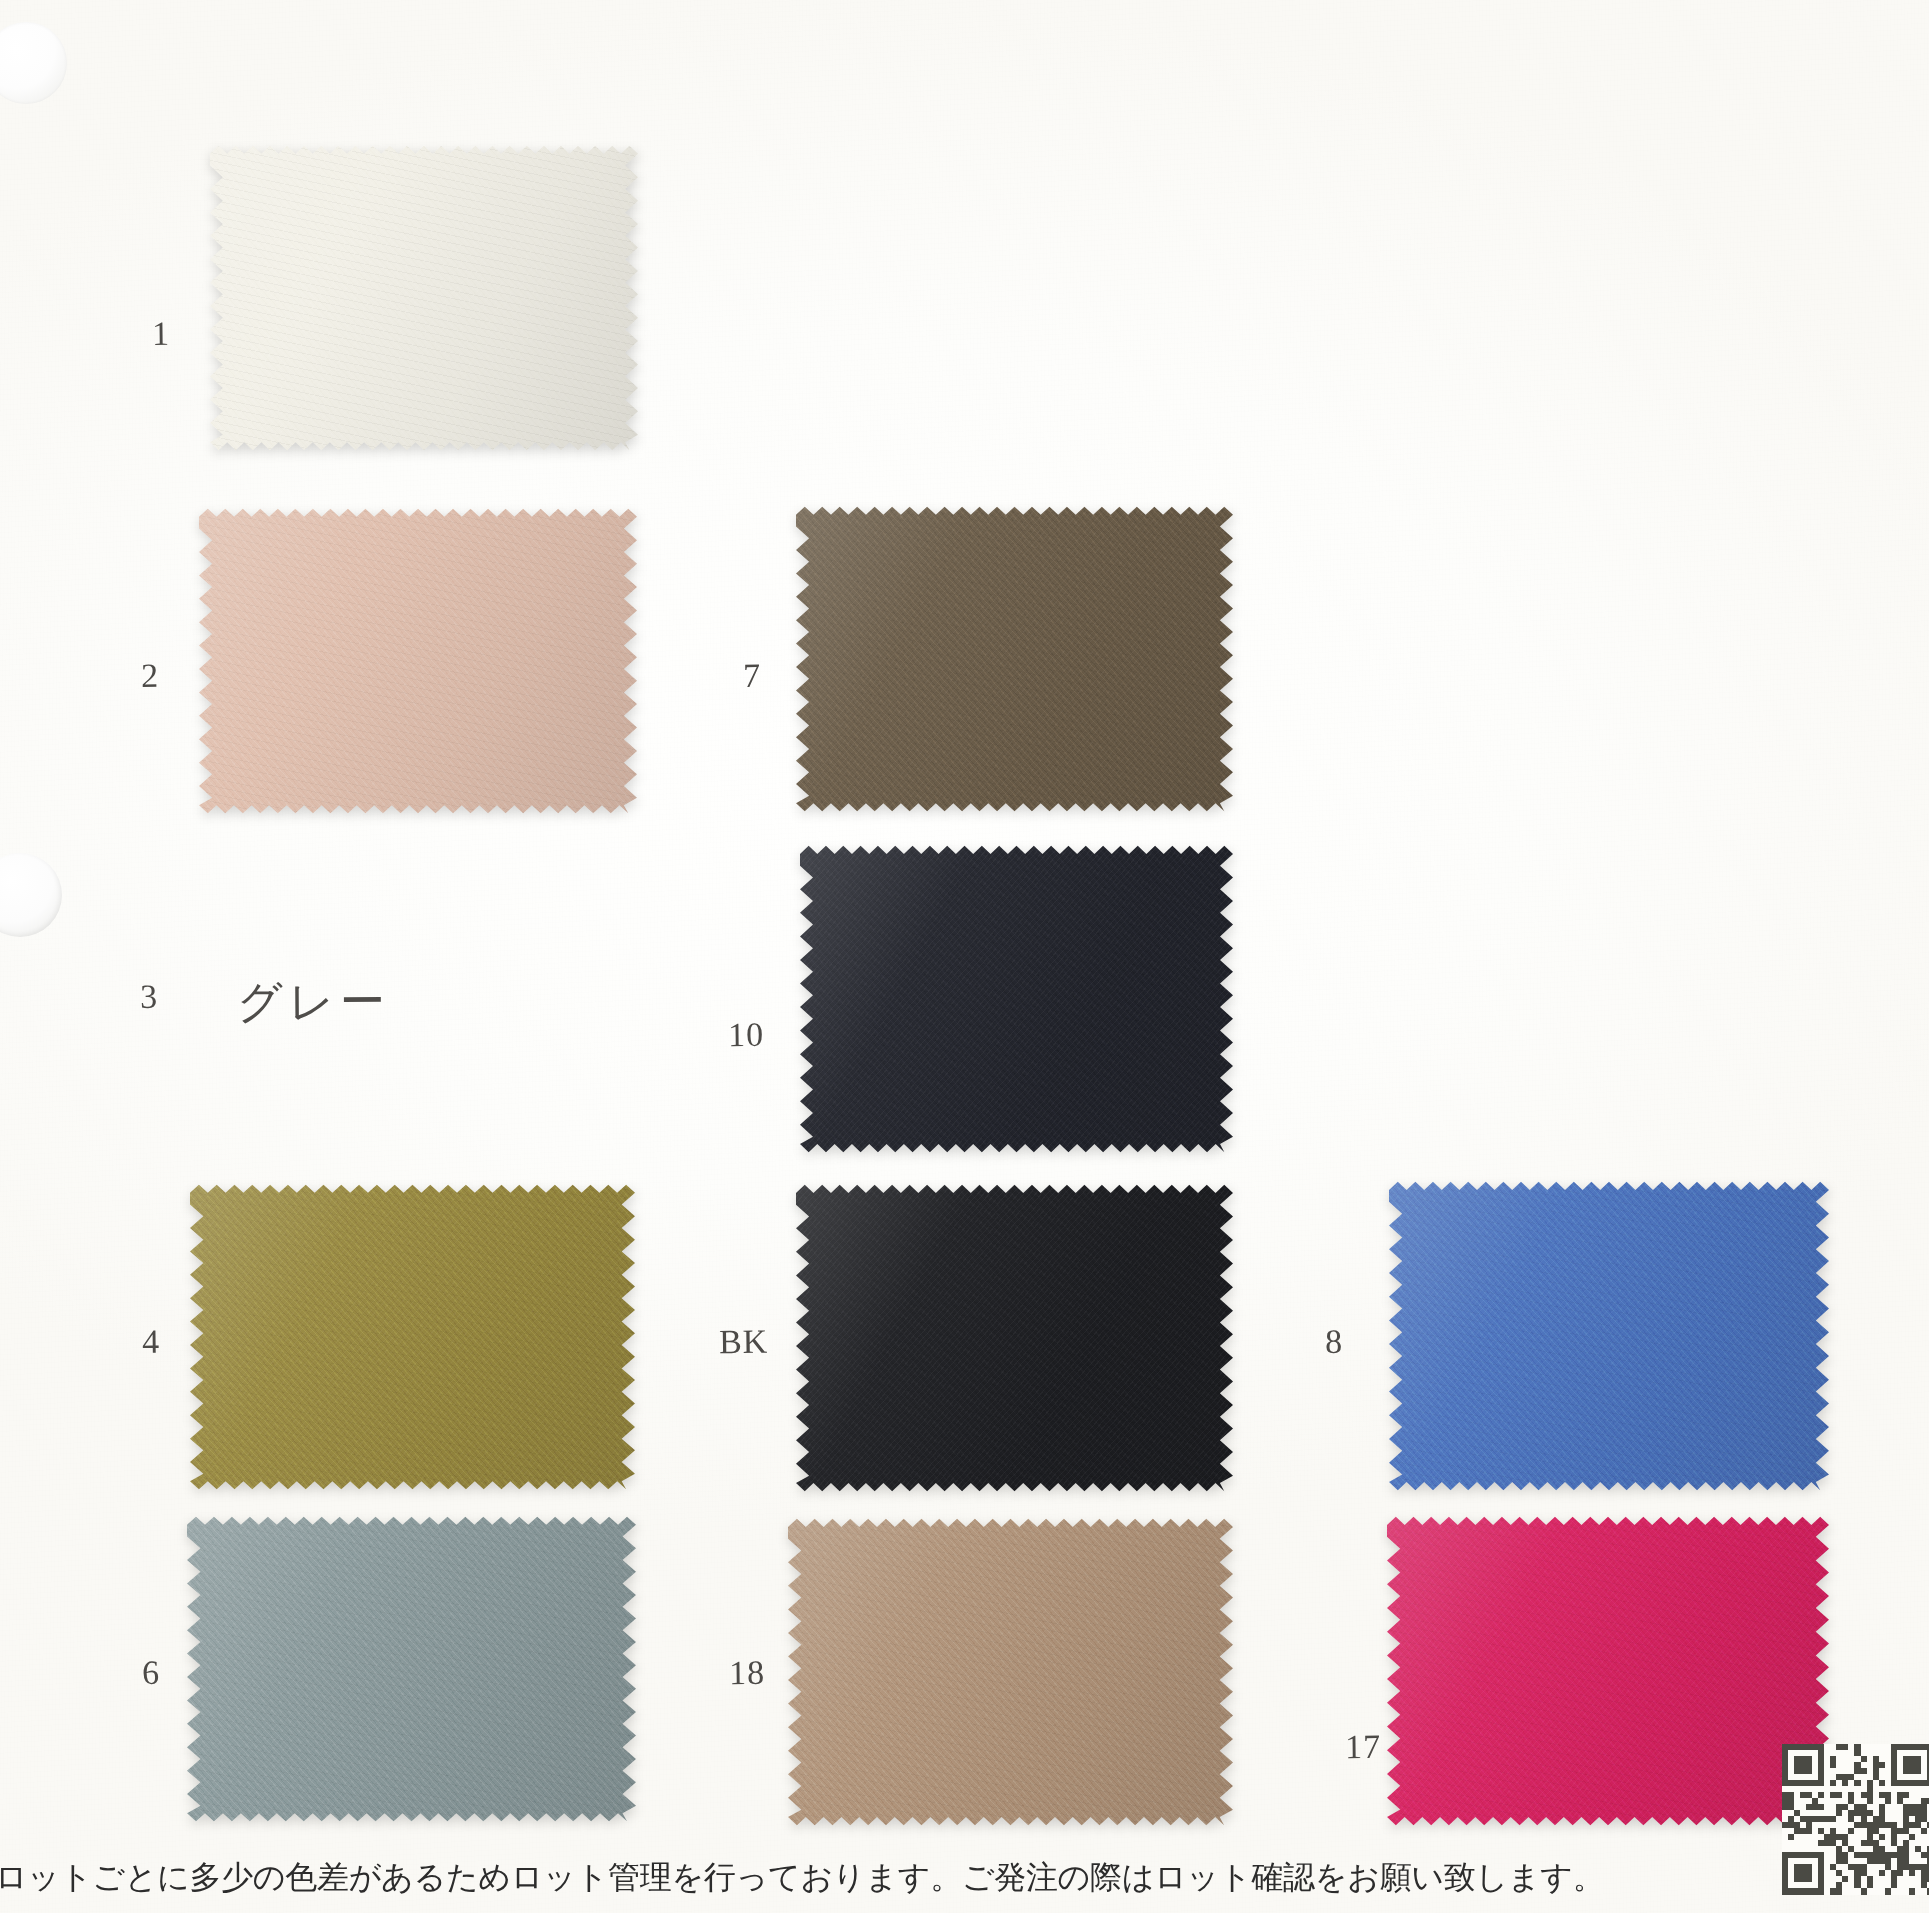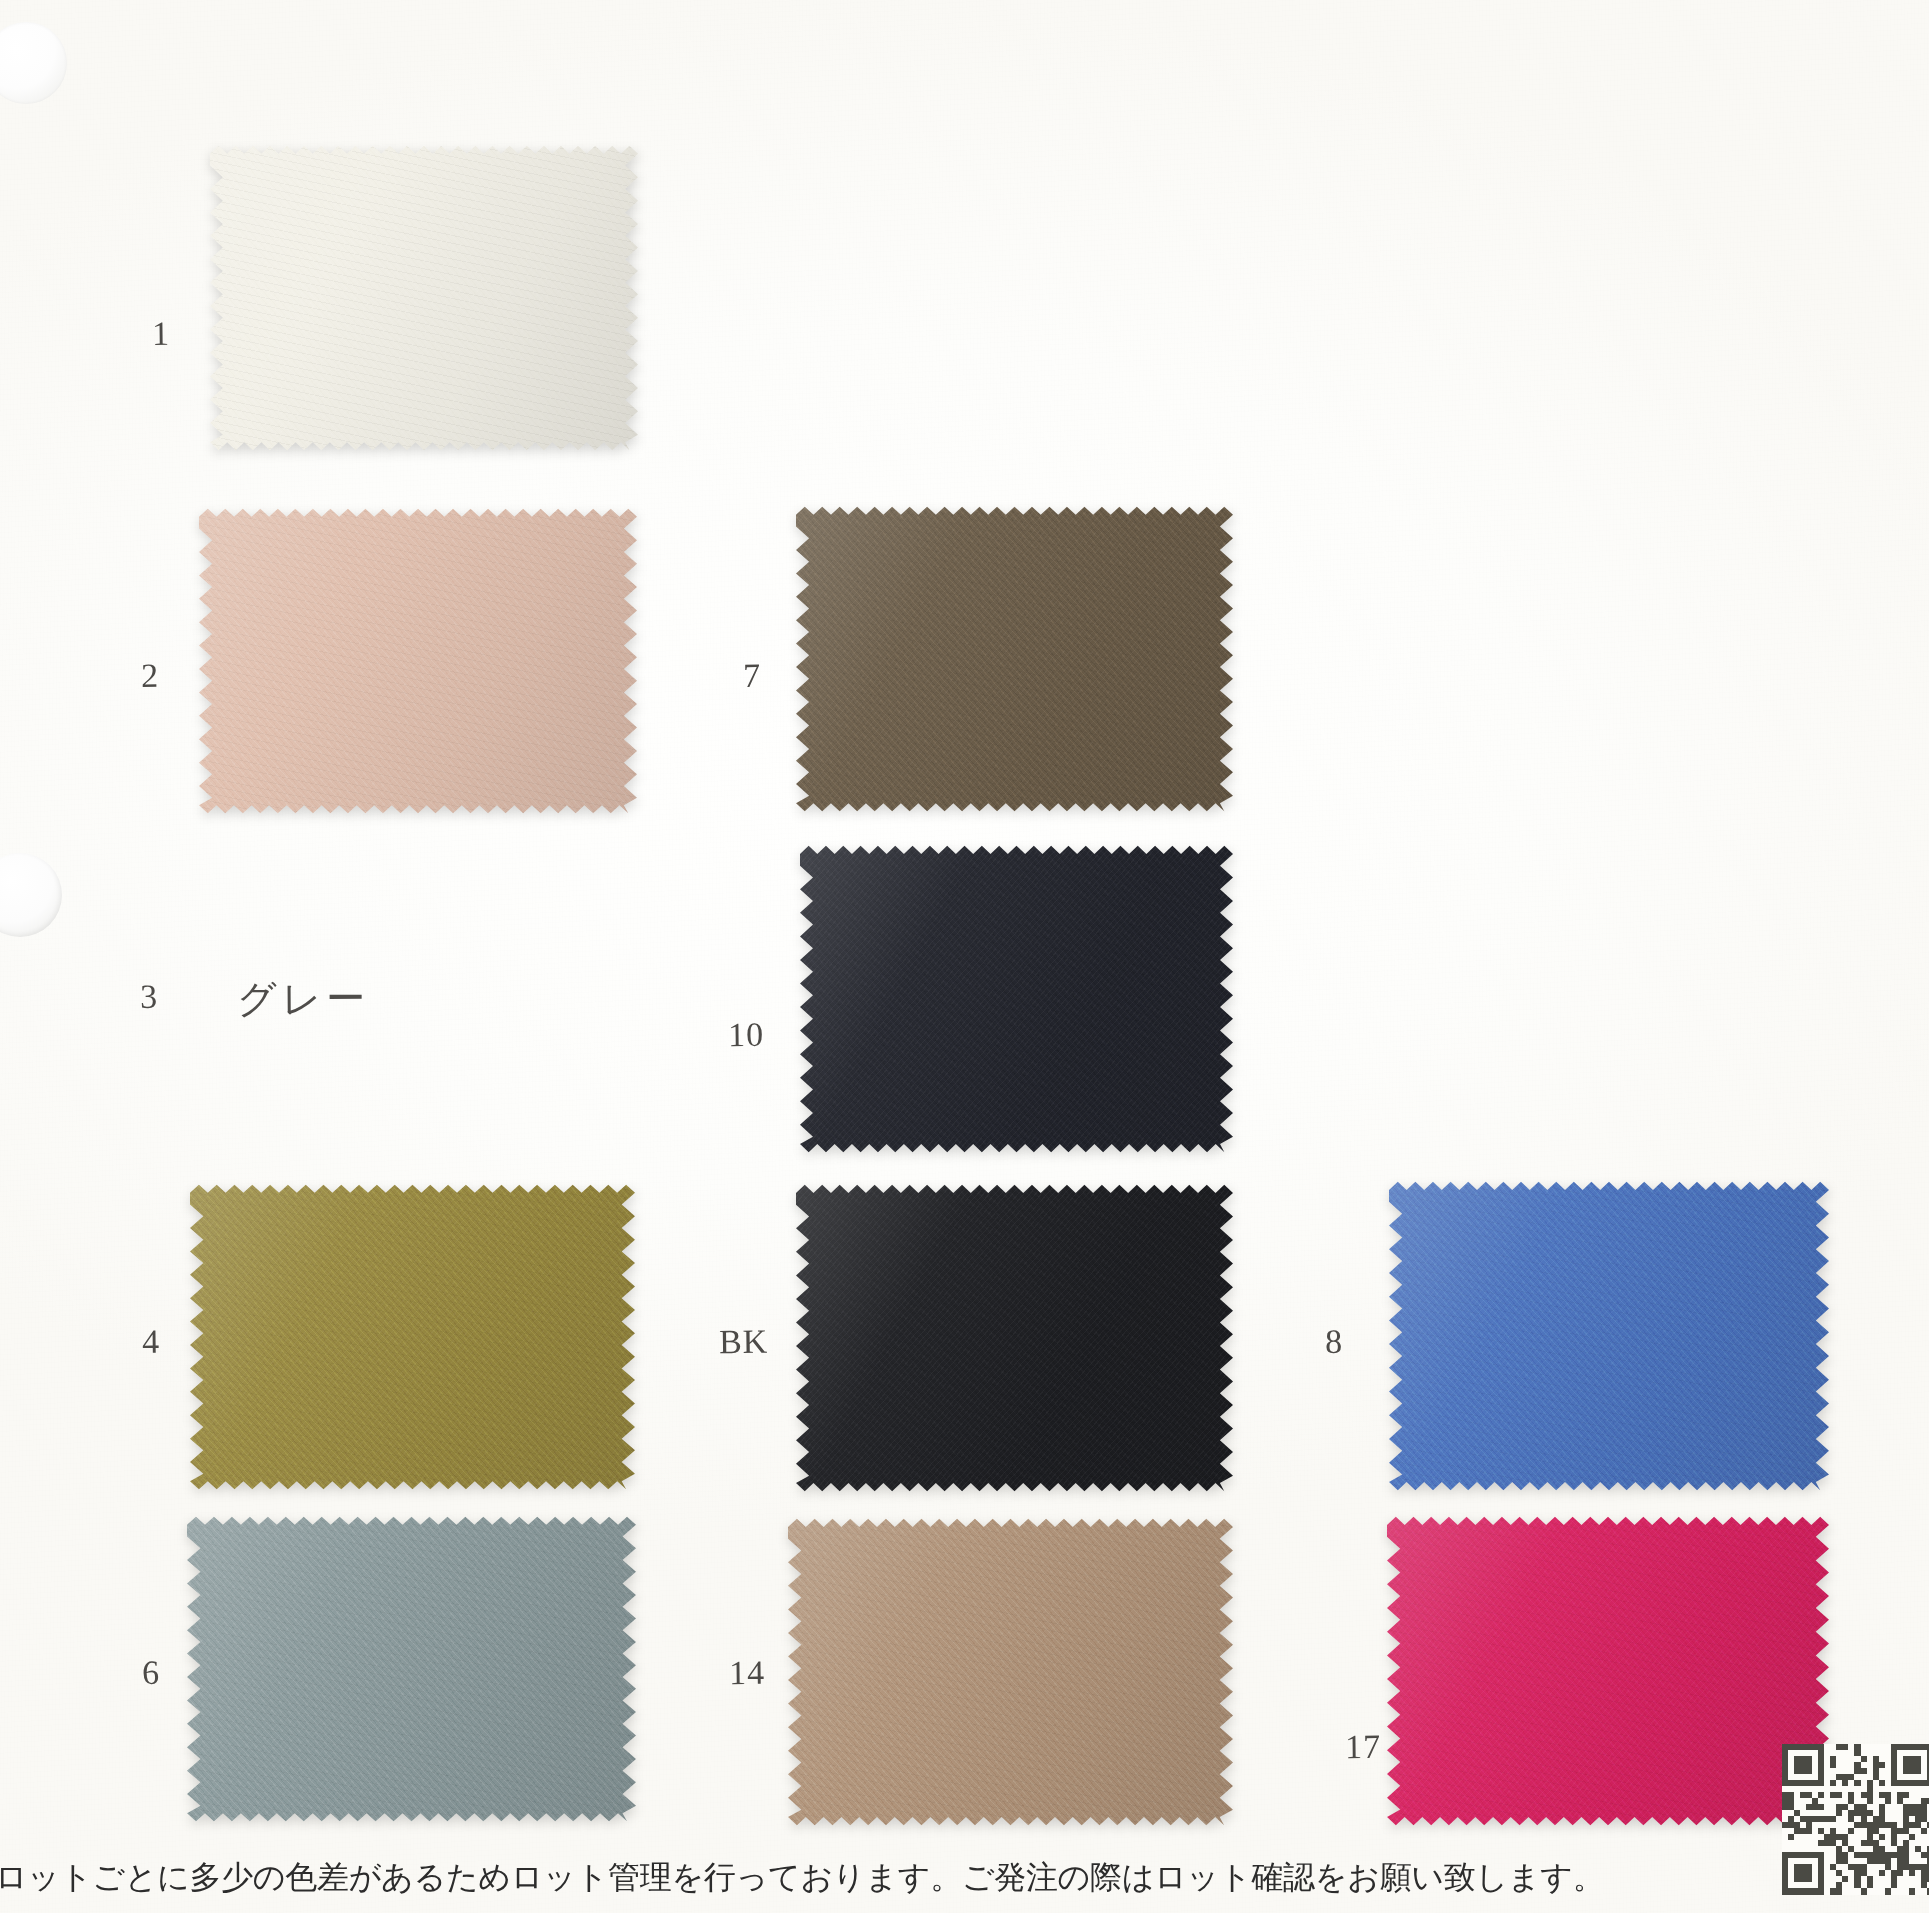--- a/index.html
+++ b/index.html
@@ -58,21 +58,21 @@
     font-size: 34px;
     color: #4c4a47;
     letter-spacing: .03em;
     white-space: nowrap;
     transform: rotate(-0.7deg);
   }
 
   .note-label {
     position: absolute;
     font-family: Liberation Serif, serif;
-    font-size: 39px;
+    font-size: 45px;
     color: #4f4d4a;
     letter-spacing: .12em;
     white-space: nowrap;
     transform: rotate(-0.4deg);
   }
 
   
   .chip-wrap {
     position: absolute;
     filter: drop-shadow(1.7px 4.3px 6px rgba(0,0,0,.16));
@@ -279,21 +279,21 @@
         <div class="code-label" style="left: 719px; top: 1323px; text-align: center;">BK</div>
         <div class="chip-wrap" style="left: 796px; top: 1183px; width: 437px; height: 310px;">
           <div class="chip" style="background: rgb(29, 30, 34);">
             <div class="twill"></div>
             <div class="fuzz"></div>
             <div class="sheen"></div>
           </div>
         </div>
       </div>
       <div class="swatch-entry">
-        <div class="code-label" style="left: 729px; top: 1654px;">14</div>
+        <div class="code-label" style="left: 729px; top: 1654px;">18</div>
         <div class="chip-wrap" style="left: 788px; top: 1517px; width: 445px; height: 310px;">
           <div class="chip" style="background: rgb(176, 147, 121);">
             <div class="twill"></div>
             <div class="fuzz"></div>
             <div class="sheen"></div>
           </div>
         </div>
       </div>
       <div class="swatch-entry">
         <div class="code-label" style="left: 1325px; top: 1323px;">8</div>

